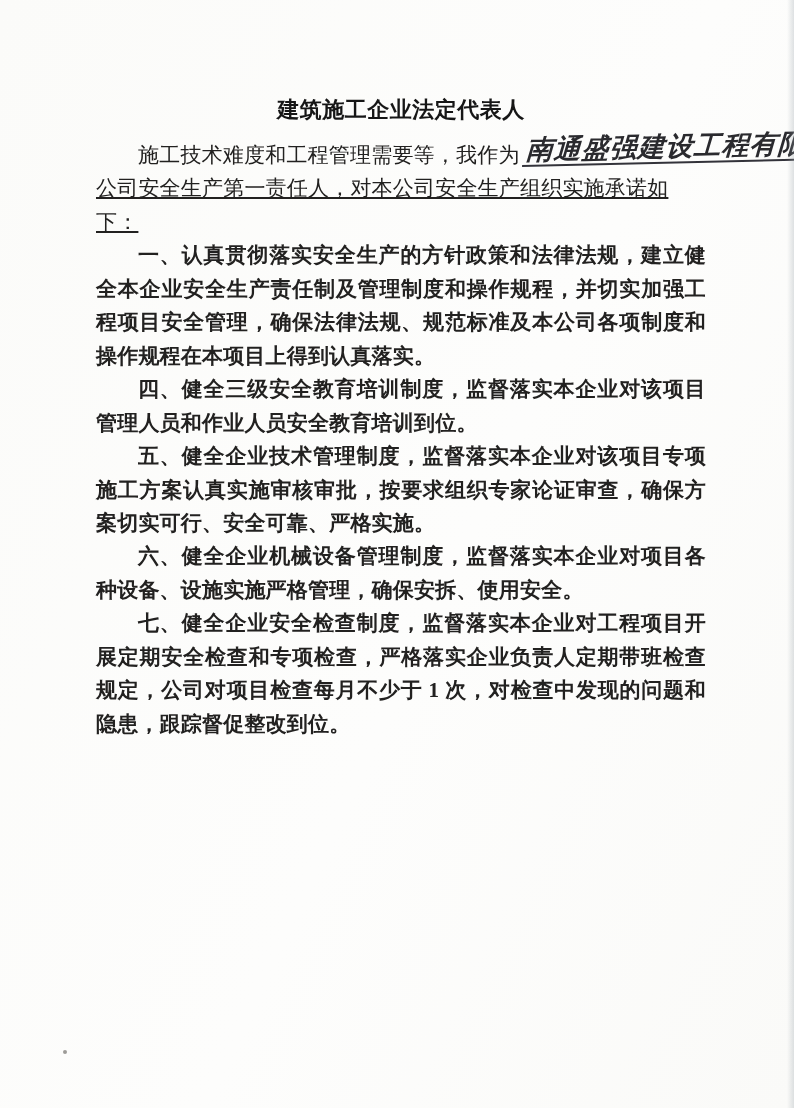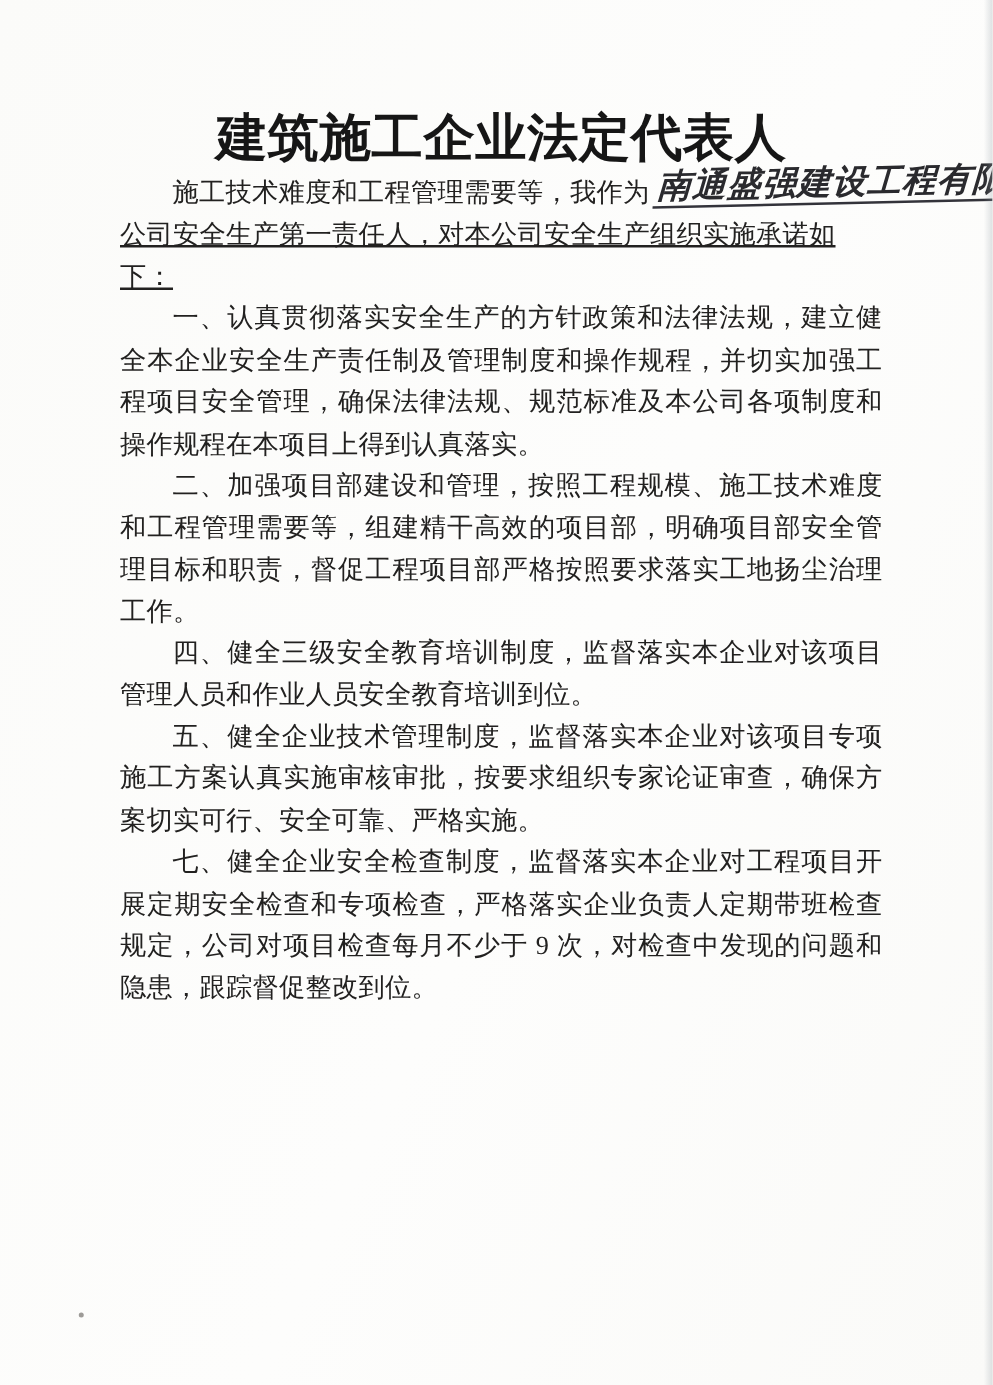--- a/index.html
+++ b/index.html
@@ -30,37 +30,38 @@
   }
   .content {
     position: absolute;
     left: 96px;
     top: 84px;
     width: 610px;
   }
   .doc-title {
     margin: 0 0 2px 0;
     text-align: center;
-    font-size: 41px;
+    font-size: 22px;
     font-weight: 700;
     line-height: 52px;
     letter-spacing: 0.5px;
     color: #161616;
   }
   .doc-title .title-line {
     display: block;
   }
   .doc-body p {
     margin: 0;
     font-size: 21px;
     line-height: 33.45px;
     text-align: justify;
     text-indent: 2em;
     letter-spacing: 0.2px;
     color: #222120;
+    font-weight: bold;
   }
   .intro-line-first {
     font-size: 21px;
     line-height: 33.45px;
     text-indent: 2em;
     white-space: nowrap;
     overflow: visible;
     letter-spacing: 0.2px;
     color: #222120;
   }
@@ -111,22 +112,22 @@
     <h1 class="doc-title">
       <span class="title-line">建筑施工企业法定代表人</span>
     </h1>
 
     <div class="doc-body">
 
       <div class="intro-line-first"><span>施工技术难度和工程管理需要等，我作为</span><span class="handwritten">南通盛强建设工程有限</span></div>
       <div class="intro-line-rest">公司安全生产第一责任人，对本公司安全生产组织实施承诺如下：</div>
 
       <p>一、认真贯彻落实安全生产的方针政策和法律法规，建立健全本企业安全生产责任制及管理制度和操作规程，并切实加强工程项目安全管理，确保法律法规、规范标准及本公司各项制度和操作规程在本项目上得到认真落实。</p>
-      <p>二、加强项目部建设和管理，按照工程规模、施工技术难度和工程管理需要等，组建精干高效的项目部，明确项目部安全管理目标和职责，督促工程项目部严格按照要求落实工地扬尘治理工作。</p>
       <p>四、健全三级安全教育培训制度，监督落实本企业对该项目管理人员和作业人员安全教育培训到位。</p>
       <p>五、健全企业技术管理制度，监督落实本企业对该项目专项施工方案认真实施审核审批，按要求组织专家论证审查，确保方案切实可行、安全可靠、严格实施。</p>
-      <p>七、健全企业安全检查制度，监督落实本企业对工程项目开展定期安全检查和专项检查，严格落实企业负责人定期带班检查规定，公司对项目检查每月不少于 9 次，对检查中发现的问题和隐患，跟踪督促整改到位。</p>
+      <p>六、健全企业机械设备管理制度，监督落实本企业对项目各种设备、设施实施严格管理，确保安拆、使用安全。</p>
+      <p>七、健全企业安全检查制度，监督落实本企业对工程项目开展定期安全检查和专项检查，严格落实企业负责人定期带班检查规定，公司对项目检查每月不少于 1 次，对检查中发现的问题和隐患，跟踪督促整改到位。</p>
 
     </div>
   </div>
 
   <div class="speck"></div>
 </div>
 
 </body></html>

